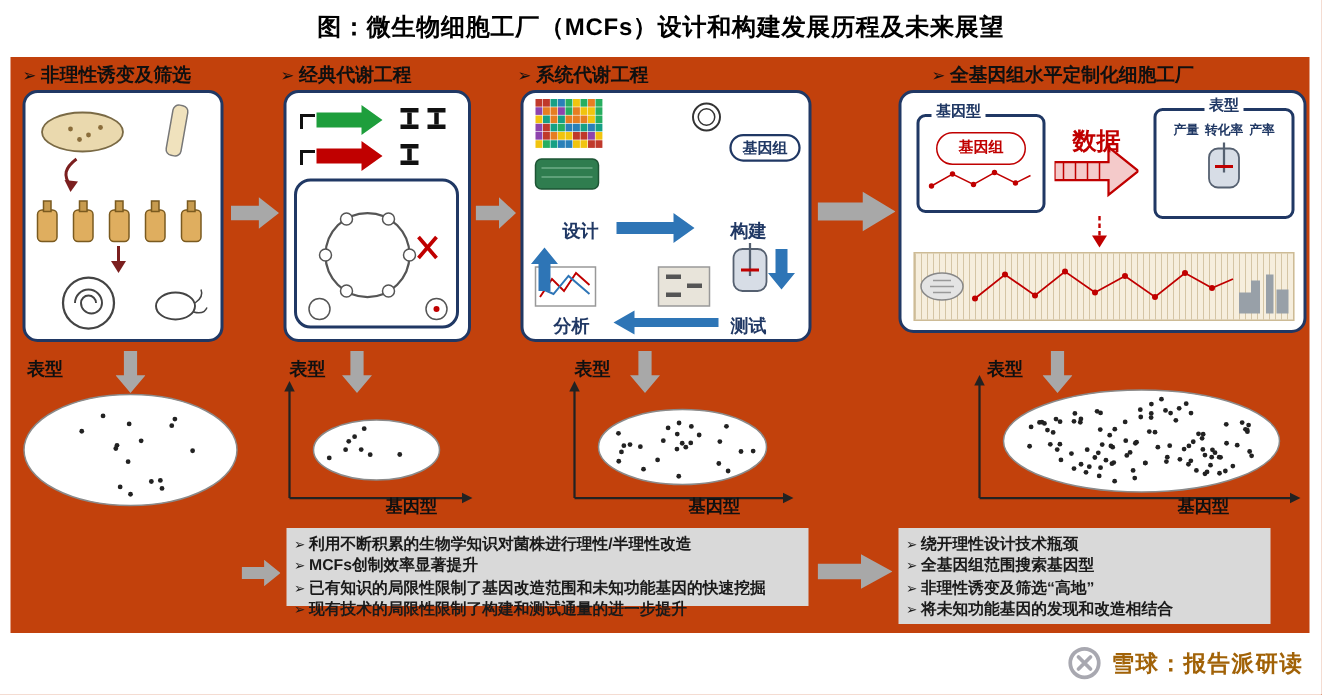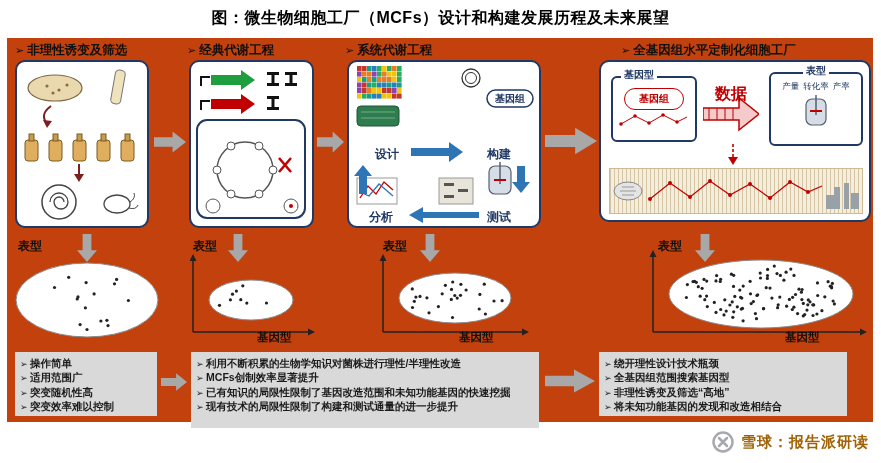--- a/index.html
+++ b/index.html
@@ -23,21 +23,21 @@
   .graybox li{font-size:10.5px;font-weight:bold;color:#1a1a1a;line-height:1.38;white-space:nowrap;}
   .graybox li::before{content:"➢ ";font-size:9px;}
   .source{position:absolute;left:10px;top:436px;font-size:12.5px;font-weight:bold;color:#2b2b3d;}
   .watermark{position:absolute;right:12px;top:430px;display:flex;align-items:center;gap:6px;}
   .watermark span{font-size:15px;font-weight:bold;color:#a16207;letter-spacing:1px;}
   
   .sub-box{position:absolute;border:2px solid #203864;border-radius:6px;box-sizing:border-box;background:#fff;}
   .sub-label{position:absolute;top:-9px;background:#fff;padding:0 3px;font-size:10px;font-weight:bold;color:#203864;line-height:1.1;}
   .genome-pill{margin:10px auto 0;width:58px;height:20px;border:1.5px solid #c00000;border-radius:11px;
     color:#c00000;font-size:10px;font-weight:bold;text-align:center;line-height:20px;}
-  .metrics{display:flex;justify-content:center;gap:4px;margin-top:7px;font-size:8.5px;font-weight:normal;color:#203864;}
+  .metrics{display:flex;justify-content:center;gap:4px;margin-top:7px;font-size:8.5px;font-weight:bold;color:#203864;}
   .data-label{position:absolute;left:0;right:0;top:11px;text-align:center;font-size:16px;font-weight:bold;color:#c00000;}
   .band{position:absolute;left:8px;top:106px;width:254px;height:46px;background:#f6eedd;border:1px solid #cdbb96;
     box-sizing:border-box;
     background-image:repeating-linear-gradient(90deg,rgba(150,120,60,.35) 0 1px,transparent 1px 4px);}
 </style>
 </head>
 <body>
 
 <div class="page">
 
@@ -463,30 +463,22 @@
         <circle cx="132.6" cy="21.4" r="1.6" fill="#222"></circle>
         <circle cx="142.6" cy="59.7" r="1.6" fill="#222"></circle>
         <circle cx="97.2" cy="53.9" r="1.6" fill="#222"></circle>
         <circle cx="61.3" cy="34.3" r="1.6" fill="#222"></circle>
       </svg>
 
     <div class="geno-label" style="left:250px;top:292px">基因型</div>
     <div class="geno-label" style="left:452px;top:292px">基因型</div>
     <div class="geno-label" style="left:778px;top:292px">基因型</div>
 
-    <div class="graybox" style="left:8px;top:314px;width:142px;height:64px">
-      <ul>
-        <li>操作简单</li>
-        <li>适用范围广</li>
-        <li>突变随机性高</li>
-        <li>突变效率难以控制</li>
-      </ul>
-    </div>
     <div class="arrow-right" style="left:154px;top:334px;width:26px;height:20px"></div>
-    <div class="graybox" style="left:184px;top:314px;width:348px;height:76px">
+    <div class="graybox" style="left:184px;top:314px;width:348px;height:52px">
       <ul>
         <li>利用不断积累的生物学知识对菌株进行理性/半理性改造</li>
         <li>MCFs创制效率显著提升</li>
         <li>已有知识的局限性限制了基因改造范围和未知功能基因的快速挖掘</li>
         <li>现有技术的局限性限制了构建和测试通量的进一步提升</li>
       </ul>
     </div>
     <div class="arrow-right" style="left:538px;top:330px;width:50px;height:26px"></div>
     <div class="graybox" style="left:592px;top:314px;width:248px;height:64px">
       <ul>

